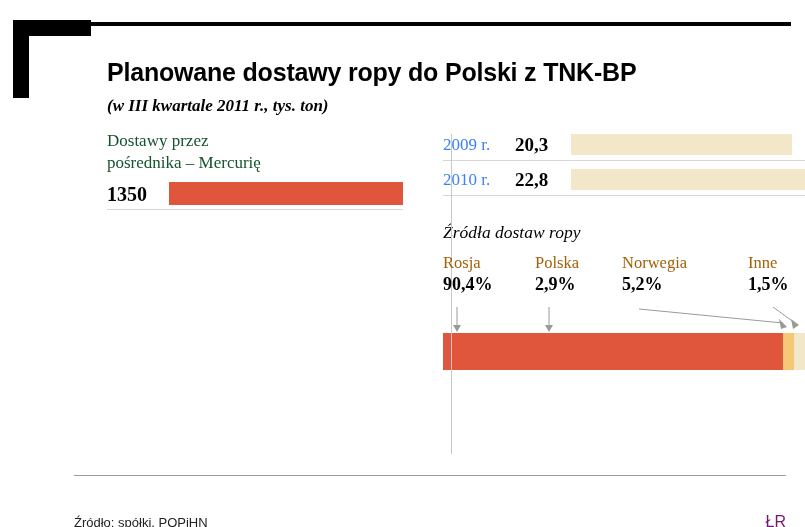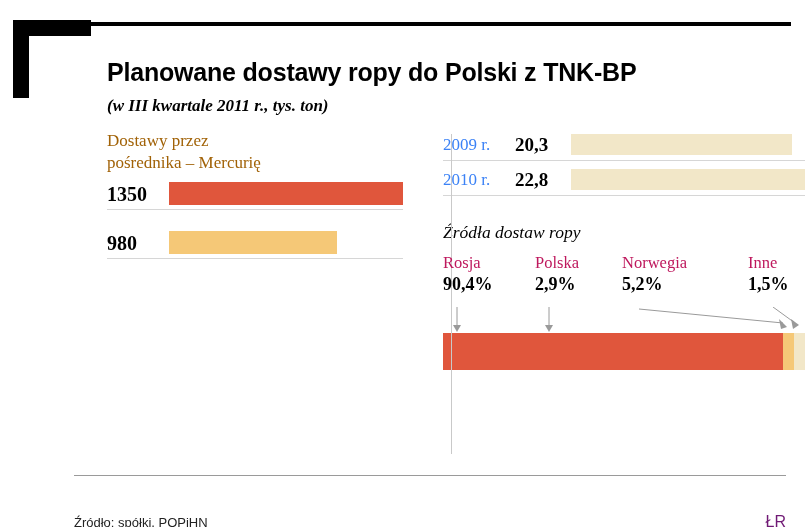--- a/index.html
+++ b/index.html
@@ -90,21 +90,21 @@
     width: 376px;
     margin-left: 24px;
     box-sizing: border-box;
   }
 
   .item { margin-bottom: 4px; }
   .item-label {
     font-family: "Liberation Serif", serif;
     font-size: 17px;
     line-height: 1.28;
-    color: #a16207;
+    color: #14532d;
     margin-bottom: 6px;
   }
   .bar-row {
     display: flex;
     align-items: center;
     border-bottom: 1px solid #d6d6d6;
     height: 30px;
   }
   .bar-value {
     font-family: "Liberation Serif", serif;
@@ -180,21 +180,21 @@
     position: relative;
     height: 54px;
   }
   .src-cell {
     position: absolute;
     text-align: left;
   }
   .src-name {
     font-family: "Liberation Serif", serif;
     font-size: 16.5px;
-    color: #be185d;
+    color: #a16207;
     white-space: nowrap;
   }
   .src-pct {
     font-family: "Liberation Serif", serif;
     font-weight: bold;
     font-size: 18px;
     color: #000000;
     white-space: nowrap;
     margin-top: 1px;
   }
@@ -258,26 +258,20 @@
         <div class="bar-row">
           <div class="bar-value">1350</div>
           <div class="bar-track">
             <div class="bar-fill" id="bar0" style="width: 100%; background: rgb(224, 86, 60);"></div>
           </div>
         </div>
       </div>
 
 
       <div class="item" style="margin-top:18px;">
-        <div class="bar-row">
-          <div class="bar-value">980</div>
-          <div class="bar-track">
-            <div class="bar-fill" id="bar2" style="width: 72%; background: rgb(245, 200, 119);"></div>
-          </div>
-        </div>
       </div>
 
     </div>
 
     <div class="panel-right">
 
 
       <div class="r-row">
         <div class="r-year">2009 r.</div>
         <div class="r-val">20,3</div>

